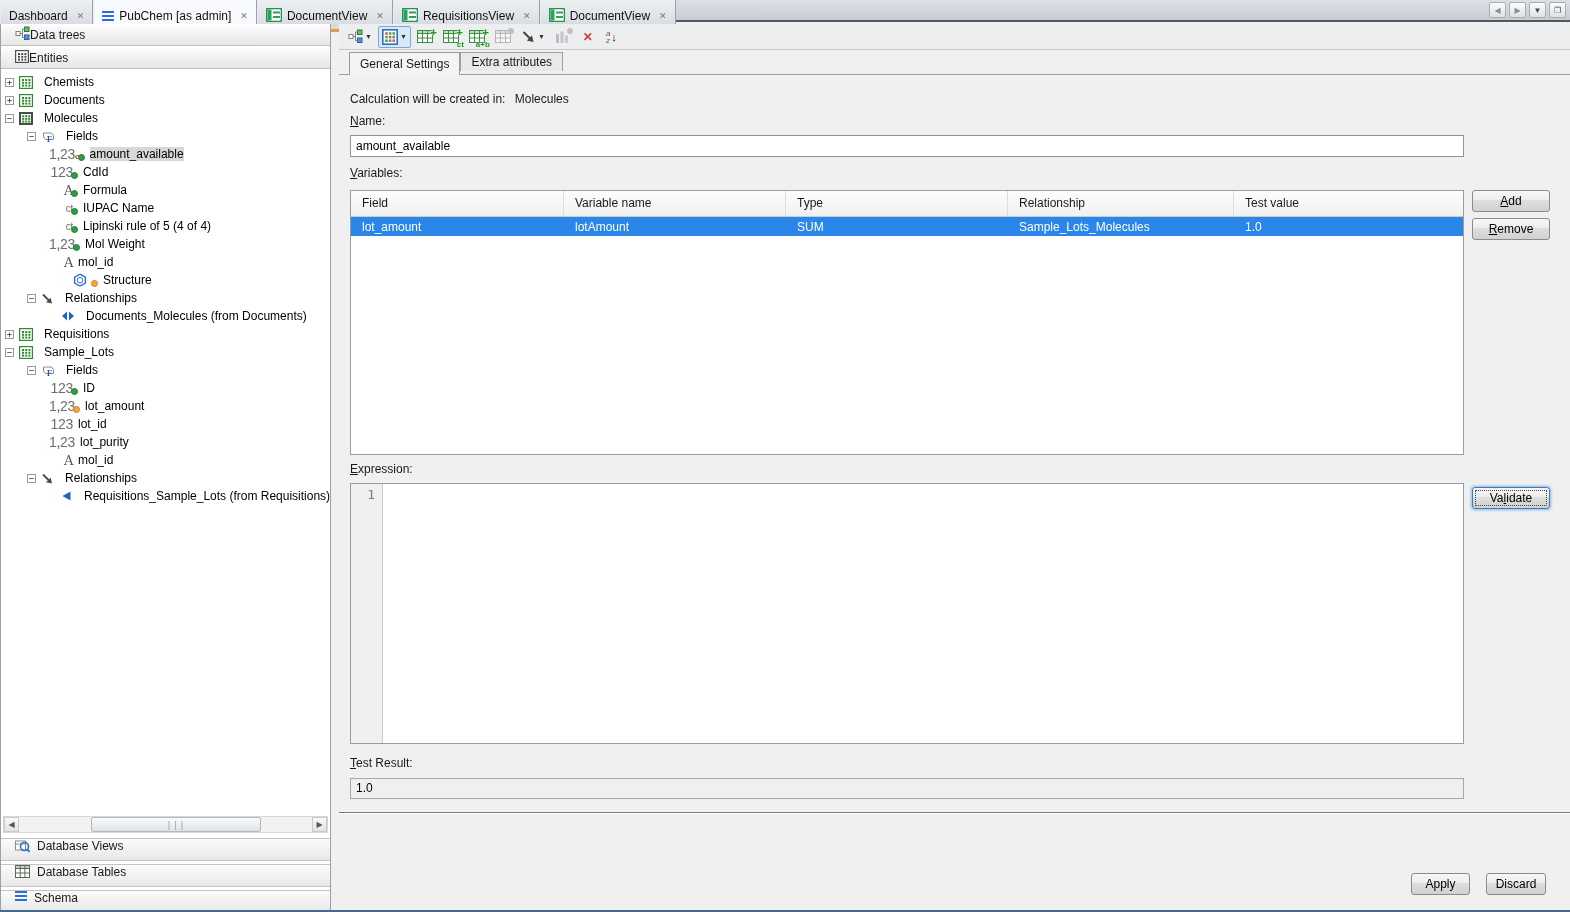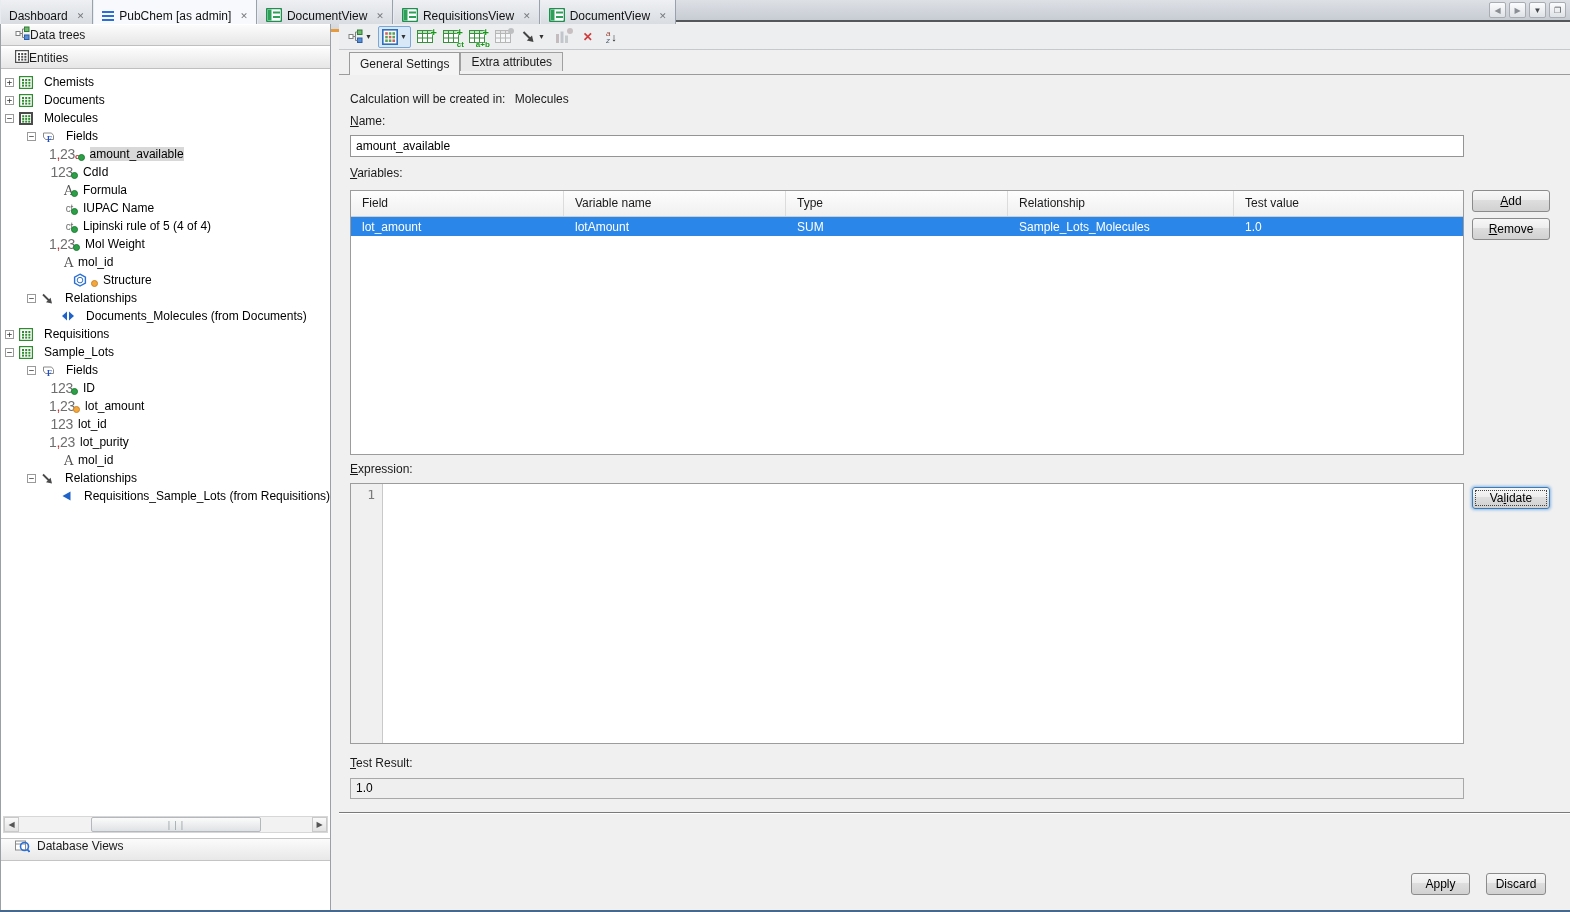--- a/index.html
+++ b/index.html
@@ -446,20 +446,38 @@
 
   <div class="bsec" style="top:814px">
     <span><svg width="15" height="14">
           <rect x="0.5" y="2" width="10" height="9" fill="#fff" stroke="#8a8a8a"></rect>
           <line x1="0.5" y1="5" x2="10.5" y2="5" stroke="#8a8a8a"></line>
           <circle cx="9.5" cy="7.5" r="4" fill="none" stroke="#2b6fd4" stroke-width="1.6"></circle>
           <line x1="12.3" y1="10.4" x2="14.5" y2="12.8" stroke="#2b6fd4" stroke-width="1.8"></line>
         </svg></span>
     <span>Database Views</span>
   </div>
+  <div class="bsec" style="top:840px">
+    <span><svg width="15" height="13">
+          <rect x="0.5" y="0.5" width="14" height="12" fill="#fff" stroke="#5a6a5a"></rect>
+          <rect x="0.5" y="0.5" width="14" height="3" fill="#c6d2c6" stroke="#5a6a5a"></rect>
+          <line x1="5.2" y1="0.5" x2="5.2" y2="12.5" stroke="#5a6a5a"></line>
+          <line x1="9.9" y1="0.5" x2="9.9" y2="12.5" stroke="#5a6a5a"></line>
+          <line x1="0.5" y1="8" x2="14.5" y2="8" stroke="#5a6a5a"></line>
+        </svg></span>
+    <span>Database Tables</span>
+  </div>
+  <div class="bsec" style="top:866px;height:22px">
+    <span class="icon-bars">
+        <i></i>
+        <i></i>
+        <i></i>
+      </span>
+    <span>Schema</span>
+  </div>
 </div>
 
 <div class="main">
 
   <div class="toolbar">
     <span class="tbtn">
       <svg width="15" height="15">
           <rect x="1" y="5.5" width="4" height="4" fill="#fff" stroke="#808080"></rect>
           <rect x="9.5" y="1" width="4.5" height="4.5" fill="#6fb96f" stroke="#2e7d32"></rect>
           <rect x="9.5" y="9" width="4.5" height="4.5" fill="#5b8fd4" stroke="#2a5caa"></rect>

